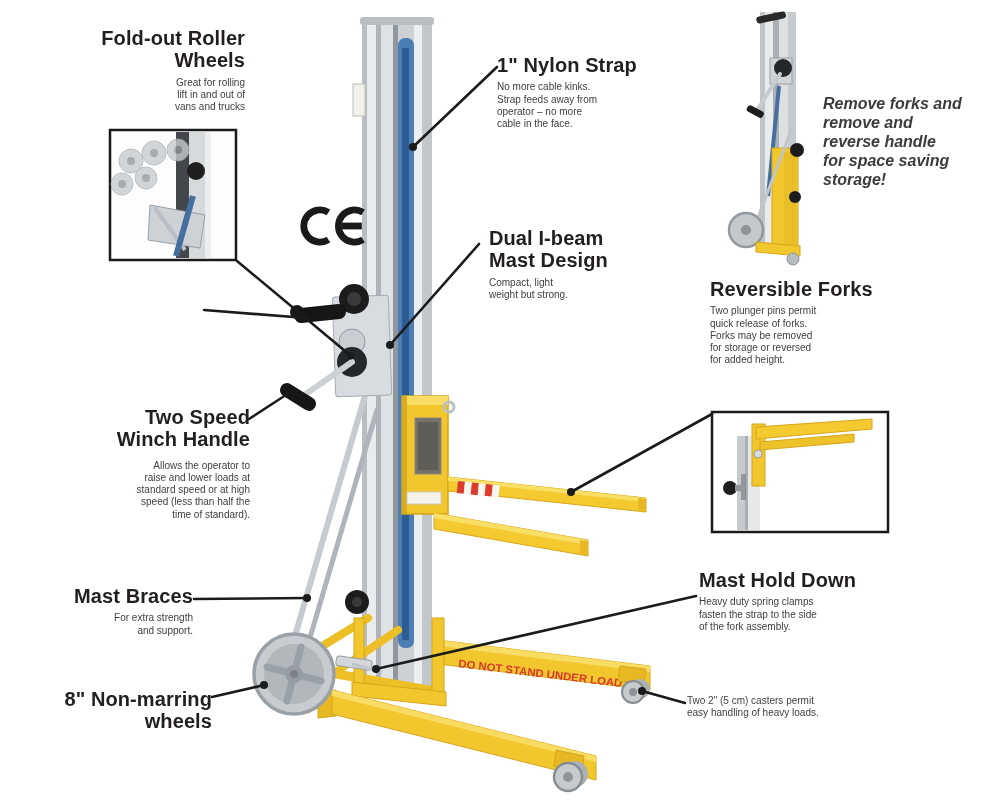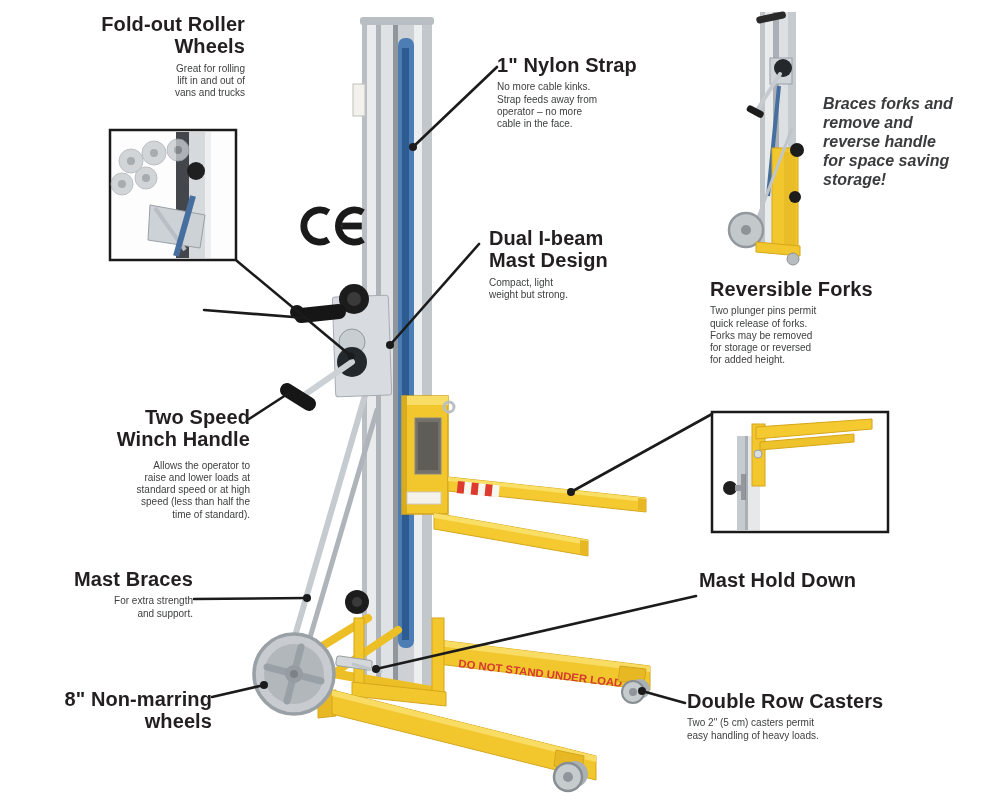--- a/index.html
+++ b/index.html
@@ -233,21 +233,21 @@
     <circle cx="571" cy="492" r="4" fill="#1b1b1b" stroke="none"></circle>
   </g>
 </svg>
 
 <svg class="ce" width="68" height="58" viewBox="0 0 110 64" aria-label="CE">
   <path d="M 46 10 A 26 26 0 1 0 46 54" fill="none" stroke="#1a1a1a" stroke-width="11"></path>
   <path d="M 102 10 A 26 26 0 1 0 102 54" fill="none" stroke="#1a1a1a" stroke-width="11"></path>
   <line x1="68" y1="32" x2="100" y2="32" stroke="#1a1a1a" stroke-width="11"></line>
 </svg>
 
-<div class="co right" style="left:58px;top:13px;width:187px;">
+<div class="co right" style="left:58px;top:27px;width:187px;">
   <h3 class="co-title">Fold-out Roller
 Wheels</h3>
   <p class="co-body">Great for rolling
 lift in and out of
 vans and trucks</p>
 </div>
 
 <div class="co left" style="left:497px;top:54px;width:182px;">
   <h3 class="co-title">1" Nylon Strap</h3>
   <p class="co-body">No more cable kinks.
@@ -267,49 +267,51 @@
 <div class="co right" style="left:50px;top:406px;width:200px;">
   <h3 class="co-title">Two Speed
 Winch Handle</h3>
   <p class="co-body" style="margin-top:9px;">Allows the operator to
 raise and lower loads at
 standard speed or at high
 speed (less than half the
 time of standard).</p>
 </div>
 
-<div class="co right" style="left:40px;top:568px;width:153px;">
+<div class="co right" style="left:40px;top:585px;width:153px;">
   <h3 class="co-title">Mast Braces</h3>
   <p class="co-body">For extra strength
 and support.</p>
 </div>
 
 <div class="co right" style="left:40px;top:688px;width:172px;">
   <h3 class="co-title">8" Non-marring
 wheels</h3>
 </div>
 
-<div class="note" style="left:823px;top:95px;width:158px;">Braces forks and
+<div class="note" style="left:823px;top:95px;width:158px;">Remove forks and
 remove and
 reverse handle
 for space saving
 storage!</div>
 
 <div class="co left" style="left:710px;top:278px;width:192px;">
   <h3 class="co-title">Reversible Forks</h3>
   <p class="co-body">Two plunger pins permit
 quick release of forks.
 Forks may be removed
 for storage or reversed
 for added height.</p>
 </div>
 
 <div class="co left" style="left:699px;top:569px;width:212px;">
   <h3 class="co-title">Mast Hold Down</h3>
+  <p class="co-body">Heavy duty spring clamps
+fasten the strap to the side
+of the fork assembly.</p>
 </div>
 
 <div class="co left" style="left:687px;top:690px;width:225px;">
-  <h3 class="co-title">Double Row Casters</h3>
   <p class="co-body">Two 2" (5 cm) casters permit
 easy handling of heavy loads.</p>
 </div>
 
 </div>
 
 </body></html>

